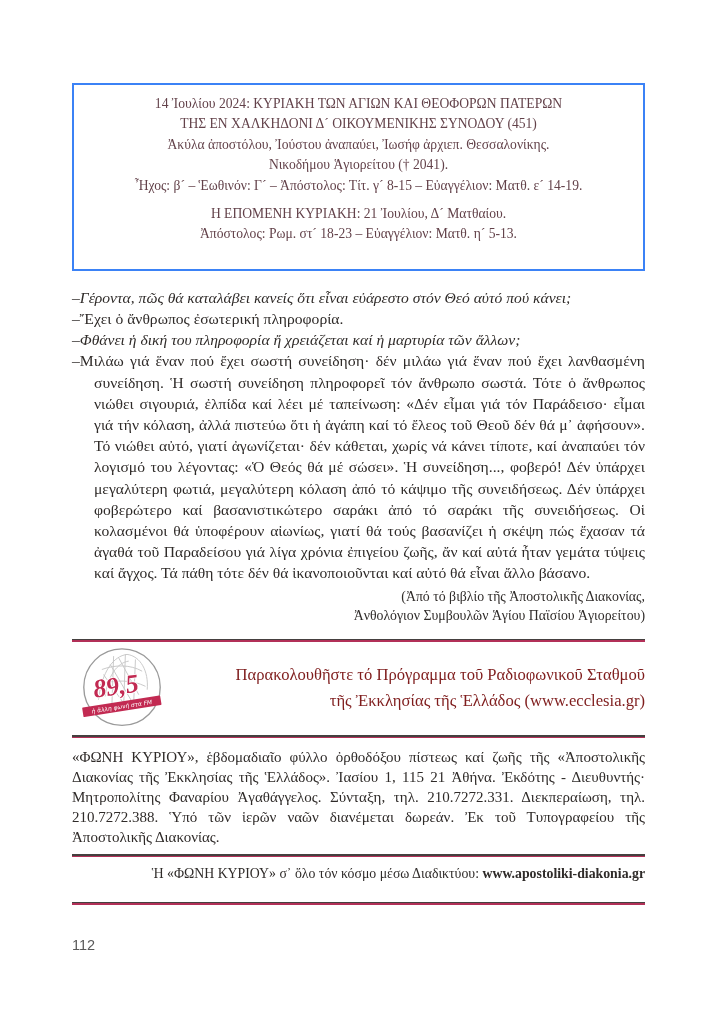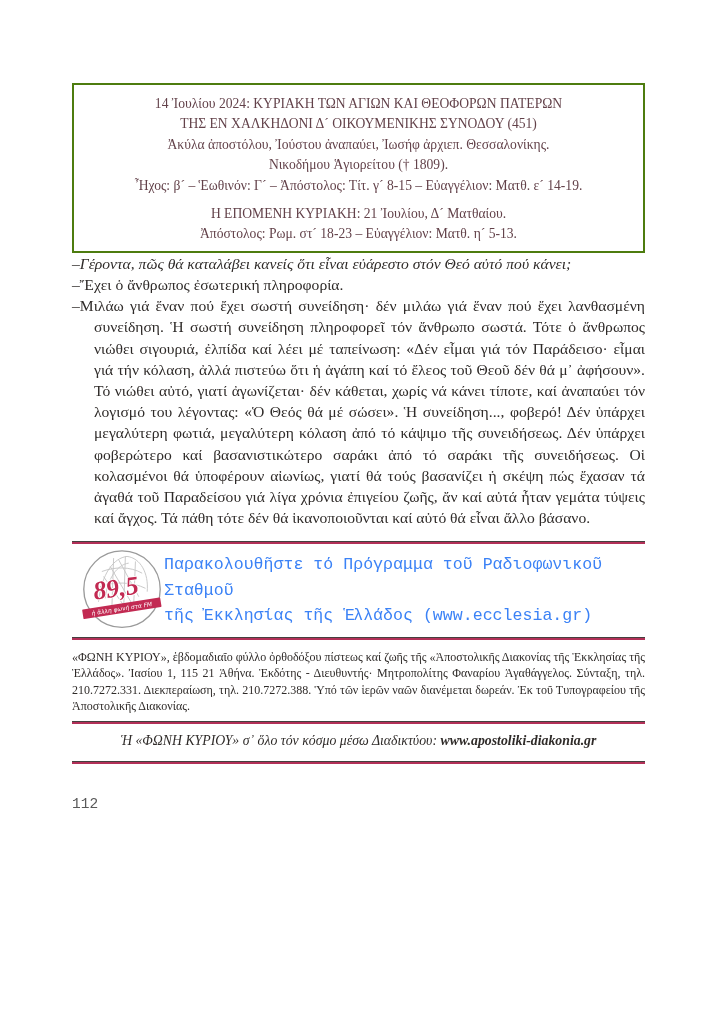--- a/index.html
+++ b/index.html
@@ -7,31 +7,31 @@
     width: 717px; height: 1024px;
     background: #ffffff;
     font-family: "Liberation Serif", "DejaVu Serif", serif;
     color: #2f2b29;
     overflow: hidden;
   }
   .content { margin: 83px 72px 0 72px; width: 573px; box-sizing: border-box; }
 
   
   .header-box {
-    border: 2px solid #4d7c0f;
-    padding: 9px 6px 6px;
+    border: 2px solid #3b82f6;
+    padding: 9px 6px 24px;
     text-align: center;
     color: #63424a;
     font-size: 13.6px;
     line-height: 1.5;
   }
   .hb-gap { margin-top: 8px; }
 
   
-  .article { margin-top: 0; font-size: 15.6px; line-height: 1.36; text-align: justify; }
+  .article { margin-top: 16px; font-size: 15.6px; line-height: 1.36; text-align: justify; }
   .article p { margin: 0; padding-left: 22px; text-indent: -22px; }
   .italic { font-style: italic; }
 
   .attribution { margin-top: 3px; text-align: right; font-size: 13.8px; line-height: 1.42; }
 
   
   .rule {
     height: 3px;
     background: linear-gradient(to bottom, #45403f 50%, #b23058 50%);
   }
@@ -40,56 +40,61 @@
   
   .radio-row { display: flex; align-items: center; padding: 4px 0 5px; }
   .logo-wrap { width: 84px; height: 84px; flex: none; margin-left: 8px; }
   .logo-wrap svg { width: 100%; height: 100%; display: block; }
   .logo-freq {
     font-family: "Liberation Serif", "DejaVu Serif", serif;
     font-weight: bold; font-style: italic;
     paint-order: stroke fill;
   }
   .logo-tagline { font-family: "DejaVu Sans", sans-serif; font-style: italic; }
-  .radio-text { flex: 1; text-align: left; font-size: 16.6px; line-height: 1.55; color: #3b82f6; font-family: Liberation Mono, monospace; }
+  .radio-text { flex: 1; text-align: right; font-size: 16.6px; line-height: 1.55; color: #7f1d1d; }
 
   
-  .fineprint { margin: 9px 0 7px; font-size: 12px; line-height: 1.34; text-align: justify; }
+  .fineprint { margin: 9px 0 7px; font-size: 15px; line-height: 1.34; text-align: justify; }
 
-  .url-line { padding: 9px 0 12px; text-align: center; font-size: 13.8px; font-style: italic; }
+  .url-line { padding: 9px 0 20px; text-align: right; font-size: 13.8px; }
   .url-line .bold { font-weight: bold; }
 
   .page-number {
     margin-top: 32px;
-    font-family: Liberation Mono, monospace;
+    font-family: Liberation Sans, sans-serif;
     font-size: 14.5px;
     color: #595959;
   }
 </style>
 </head>
 <body>
 
 <div class="content">
 
   <div class="header-box">
     <div>14 Ἰουλίου 2024: ΚΥΡΙΑΚΗ ΤΩΝ ΑΓΙΩΝ ΚΑΙ ΘΕΟΦΟΡΩΝ ΠΑΤΕΡΩΝ</div>
     <div>ΤΗΣ ΕΝ ΧΑΛΚΗΔΟΝΙ Δ´ ΟΙΚΟΥΜΕΝΙΚΗΣ ΣΥΝΟΔΟΥ (451)</div>
     <div>Ἀκύλα ἀποστόλου, Ἰούστου ἀναπαύει, Ἰωσήφ ἀρχιεπ. Θεσσαλονίκης.</div>
-    <div>Νικοδήμου Ἁγιορείτου († 1809).</div>
+    <div>Νικοδήμου Ἁγιορείτου († 2041).</div>
     <div>Ἦχος: β´ – Ἑωθινόν: Γ´ – Ἀπόστολος: Τίτ. γ´ 8-15 – Εὐαγγέλιον: Ματθ. ε´ 14-19.</div>
     <div class="hb-gap">Η ΕΠΟΜΕΝΗ ΚΥΡΙΑΚΗ: 21 Ἰουλίου, Δ´ Ματθαίου.</div>
     <div>Ἀπόστολος: Ρωμ. στ´ 18-23 – Εὐαγγέλιον: Ματθ. η´ 5-13.</div>
   </div>
 
   <div class="article">
     <p class="italic">–Γέροντα, πῶς θά καταλάβει κανείς ὅτι εἶναι εὐάρεστο στόν Θεό αὐτό πού κάνει;</p>
     <p>–Ἔχει ὁ ἄνθρωπος ἐσωτερική πληροφορία.</p>
+    <p class="italic">–Φθάνει ἡ δική του πληροφορία ἤ χρειάζεται καί ἡ μαρτυρία τῶν ἄλλων;</p>
     <p>–Μιλάω γιά ἕναν πού ἔχει σωστή συνείδηση· δέν μιλάω γιά ἕναν πού ἔχει λανθασμένη συνείδηση. Ἡ σωστή συνείδηση πληροφορεῖ τόν ἄνθρωπο σωστά. Τότε ὁ ἄνθρωπος νιώθει σιγουριά, ἐλπίδα καί λέει μέ ταπείνωση: «Δέν εἶμαι γιά τόν Παράδεισο· εἶμαι γιά τήν κόλαση, ἀλλά πιστεύω ὅτι ἡ ἀγάπη καί τό ἔλεος τοῦ Θεοῦ δέν θά μ᾽ ἀφήσουν». Τό νιώθει αὐτό, γιατί ἀγωνίζεται· δέν κάθεται, χωρίς νά κάνει τίποτε, καί ἀναπαύει τόν λογισμό του λέγοντας: «Ὁ Θεός θά μέ σώσει». Ἡ συνείδηση..., φοβερό! Δέν ὑπάρχει μεγαλύτερη φωτιά, μεγαλύτερη κόλαση ἀπό τό κάψιμο τῆς συνειδήσεως. Δέν ὑπάρχει φοβερώτερο καί βασανιστικώτερο σαράκι ἀπό τό σαράκι τῆς συνειδήσεως. Οἱ κολασμένοι θά ὑποφέρουν αἰωνίως, γιατί θά τούς βασανίζει ἡ σκέψη πώς ἔχασαν τά ἀγαθά τοῦ Παραδείσου γιά λίγα χρόνια ἐπιγείου ζωῆς, ἄν καί αὐτά ἦταν γεμάτα τύψεις καί ἄγχος. Τά πάθη τότε δέν θά ἱκανοποιοῦνται καί αὐτό θά εἶναι ἄλλο βάσανο.</p>
   </div>
 
+  <div class="attribution">
+    <div>(Ἀπό τό βιβλίο τῆς Ἀποστολικῆς Διακονίας,</div>
+    <div>Ἀνθολόγιον Συμβουλῶν Ἁγίου Παϊσίου Ἁγιορείτου)</div>
+  </div>
 
   <div class="rule rule-top"></div>
 
   <div class="radio-row">
     <div class="logo-wrap">
       <svg viewBox="0 0 100 100">
         <circle cx="50" cy="49" r="45.5" fill="#ffffff" stroke="#9a9a9a" stroke-width="1.6"></circle>
         <g stroke="#c6c6c6" stroke-width="1.1" fill="none">
           <path d="M22 64 C 26 30, 40 12, 56 10 C 72 12, 82 30, 80 52"></path>
           <path d="M30 60 C 33 36, 44 20, 58 18"></path>

